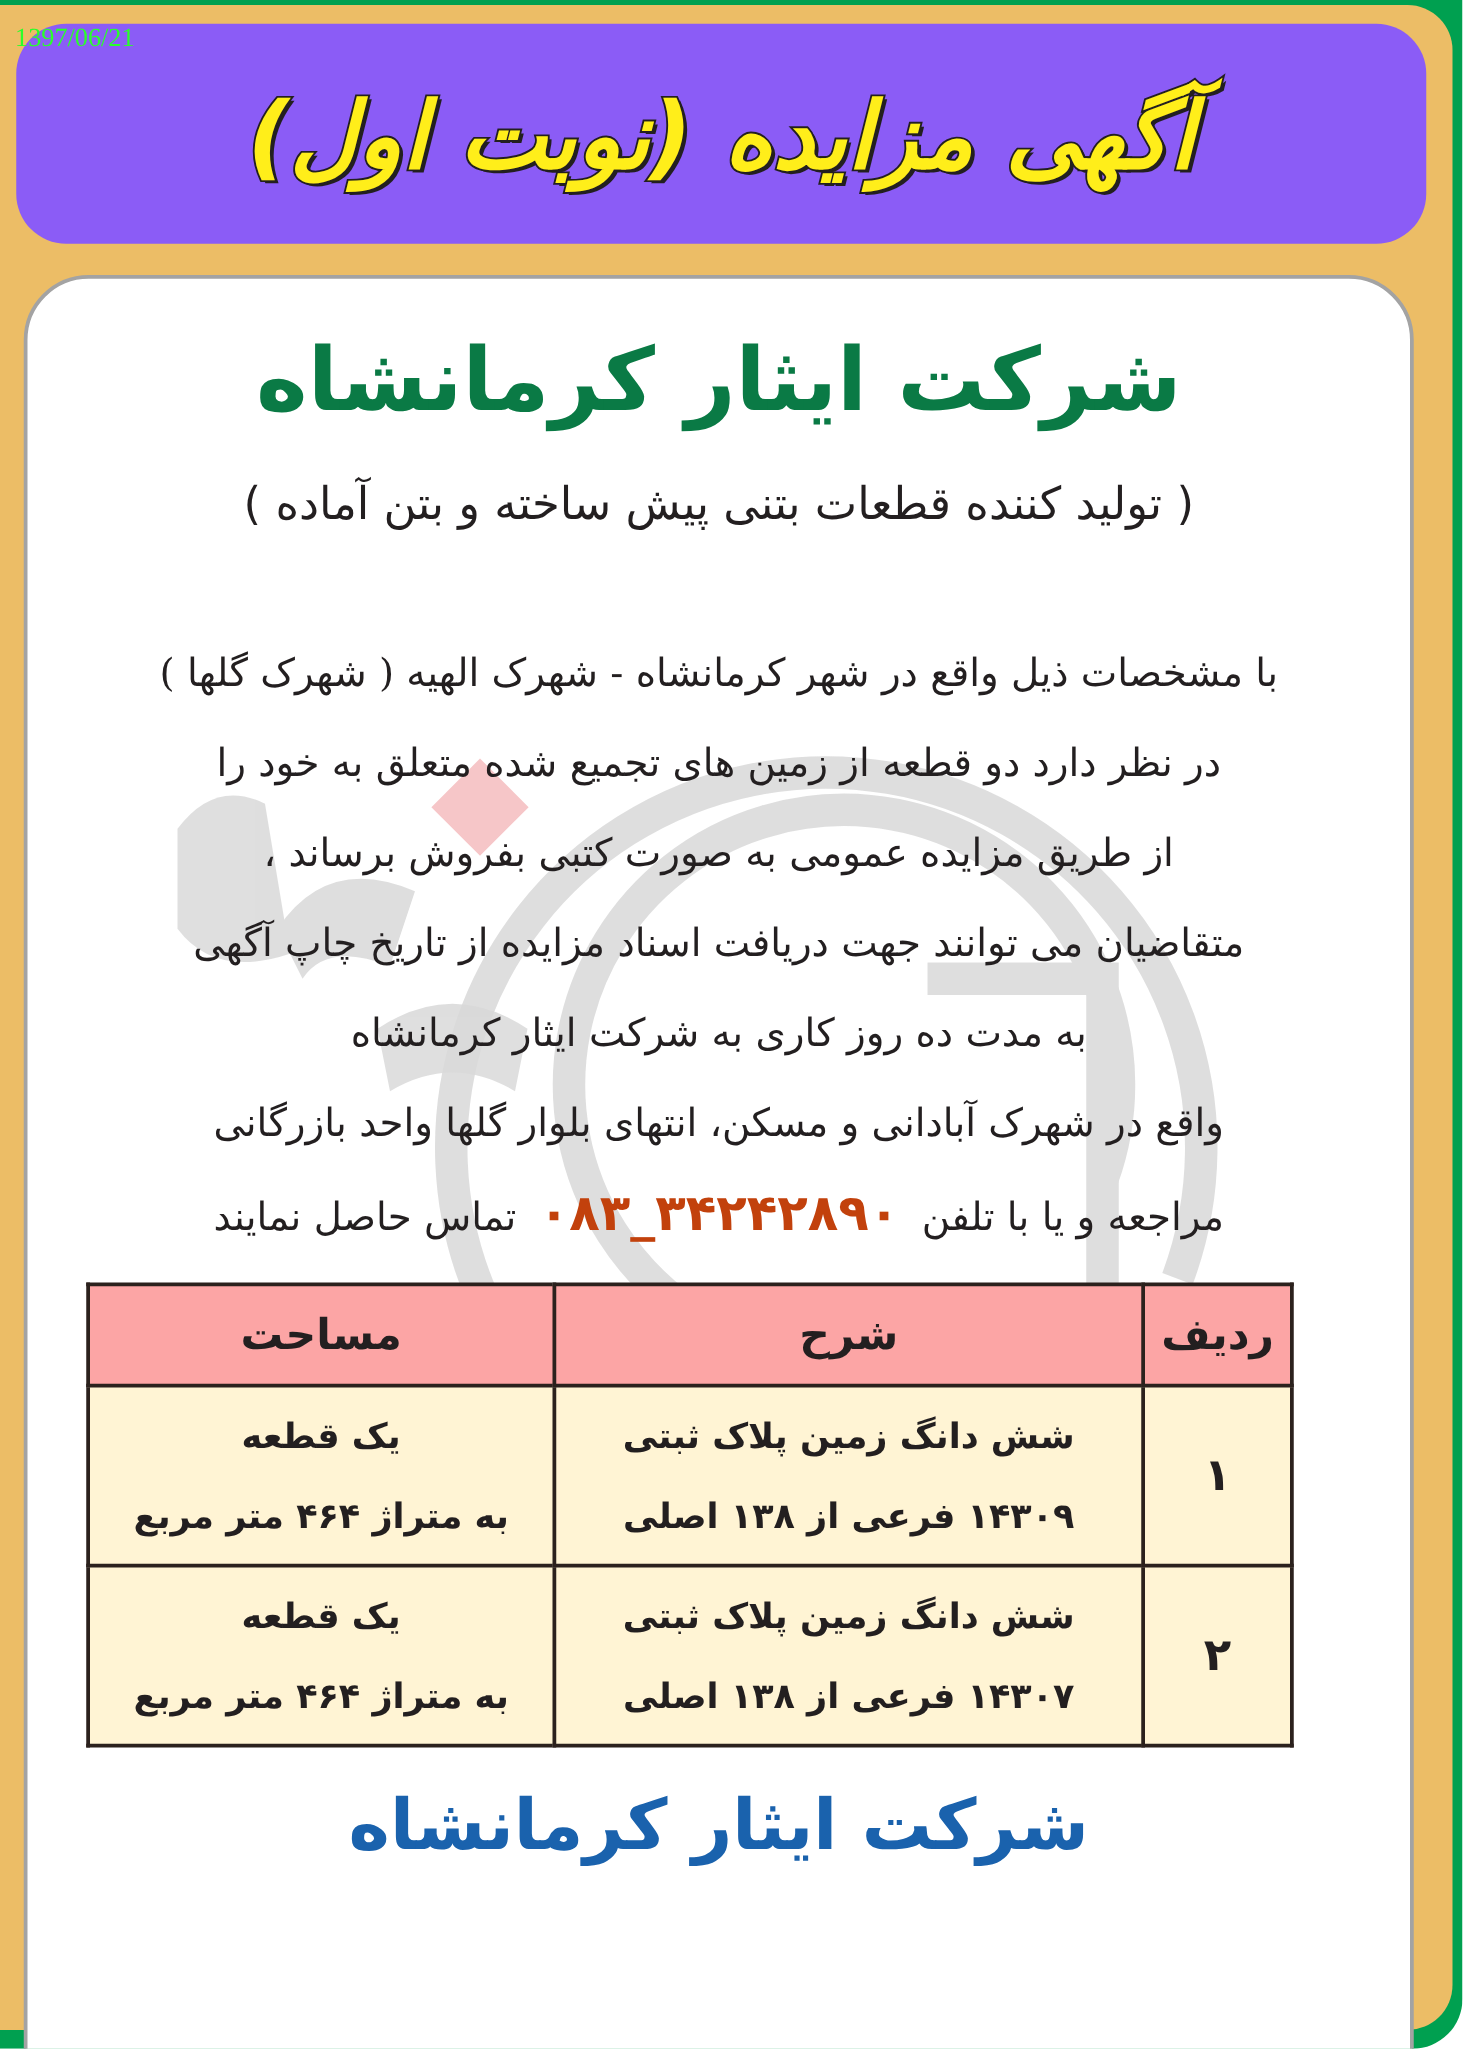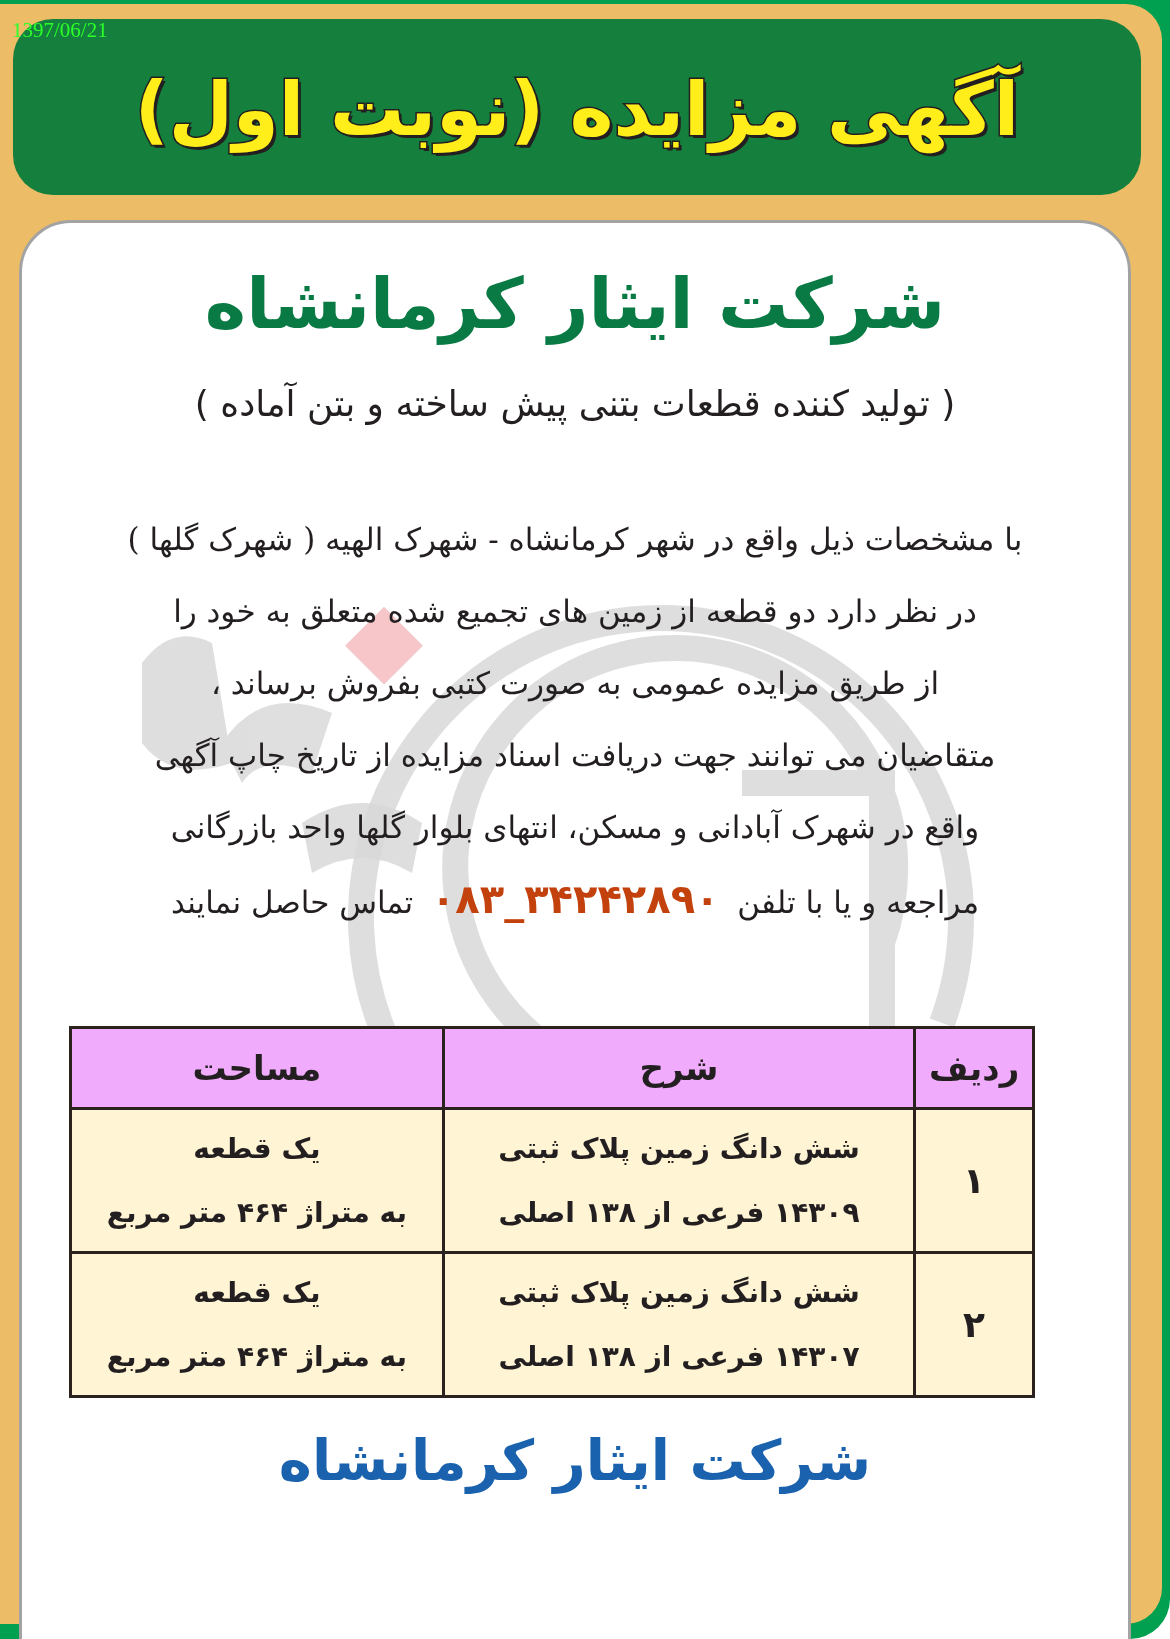--- a/index.html
+++ b/index.html
@@ -12,22 +12,22 @@
       background: #00a050; border-radius: 0 0 40px 0;
     }
     .tan-frame {
       position: absolute; left: 0; top: 4px; width: 1162px; height: 1620px;
       background: #ecbd66; border-radius: 0 36px 36px 0;
     }
 
     
     .header-banner {
       position: absolute; left: 13px; top: 19px; width: 1128px; height: 176px;
-      background: #15803d; border-radius: 40px;
-      display: flex; align-items: center; justify-content: center;
+      background: #8b5cf6; border-radius: 40px;
+      display: flex; align-items: center; justify-content: center; font-style: italic;
     }
     .header-title {
       font-family: "DejaVu Sans", sans-serif;
       font-weight: bold; font-size: 74px; color: #ffee1a;
       direction: rtl;
       -webkit-text-stroke: 3px #231f20;
       paint-order: stroke fill;
       text-shadow: 3px 3px 0 #231f20;
       letter-spacing: 0px;
       margin-top: 4px;
@@ -73,21 +73,21 @@
       display: inline-block; margin: 0 8px;
     }
 
     
     .lots-table {
       position: absolute; left: 47px; top: 803px; width: 966px;
       border-collapse: collapse; direction: rtl;
       font-family: "DejaVu Sans", sans-serif; font-weight: bold; color: #231f20;
     }
     .lots-table th, .lots-table td { border: 3px solid #2b211d; text-align: center; }
-    .lots-table th { background: #f0abfc; height: 81px; font-size: 34px; }
+    .lots-table th { background: #fca5a5; height: 81px; font-size: 34px; }
     .lots-table td { background: #fff4d4; font-size: 28px; height: 144px; line-height: 64px; }
     .lots-table td.idx { font-size: 36px; }
     .col-idx { width: 119px; }
     .col-desc { width: 473px; }
     .col-area { width: 374px; }
 
     .footer-company {
       position: absolute; left: 0; right: 0; top: 1205px;
       text-align: center; direction: rtl;
       font-family: "DejaVu Sans", sans-serif; font-weight: bold;
@@ -123,20 +123,21 @@
   </svg>
 
   <div class="company-title">شرکت ایثار کرمانشاه</div>
   <div class="company-subtitle">( تولید کننده قطعات بتنی پیش ساخته و بتن آماده )</div>
 
   <div class="body-text">
     <div class="body-line">با مشخصات ذیل واقع در شهر کرمانشاه - شهرک الهیه ( شهرک گلها )</div>
     <div class="body-line">در نظر دارد دو قطعه از زمین های تجمیع شده متعلق به خود را</div>
     <div class="body-line">از طریق مزایده عمومی به صورت کتبی بفروش برساند ،</div>
     <div class="body-line">متقاضیان می توانند جهت دریافت اسناد مزایده از تاریخ چاپ آگهی</div>
+    <div class="body-line">به مدت ده روز کاری به شرکت ایثار کرمانشاه</div>
     <div class="body-line">واقع در شهرک آبادانی و مسکن، انتهای بلوار گلها واحد بازرگانی</div>
     <div class="body-line">
       <span>مراجعه و یا با تلفن</span>
       <span class="phone-number">۰۸۳_۳۴۲۴۲۸۹۰</span>
       <span>تماس حاصل نمایند</span>
     </div>
   </div>
 
   <table class="lots-table">
     <colgroup>

